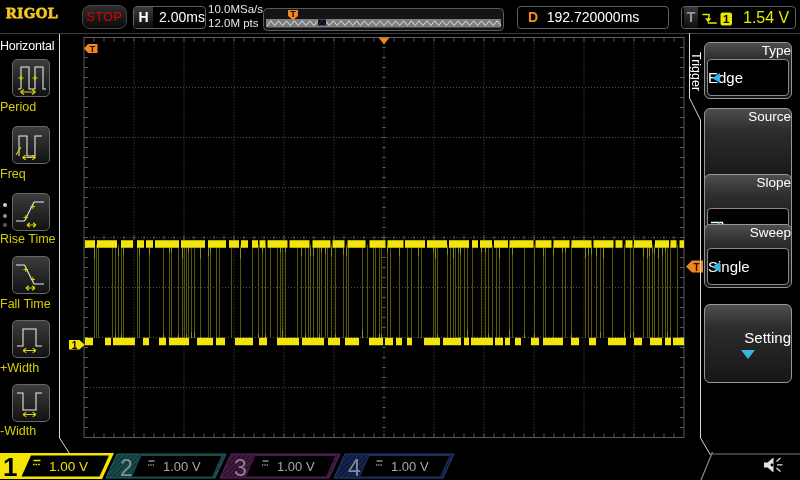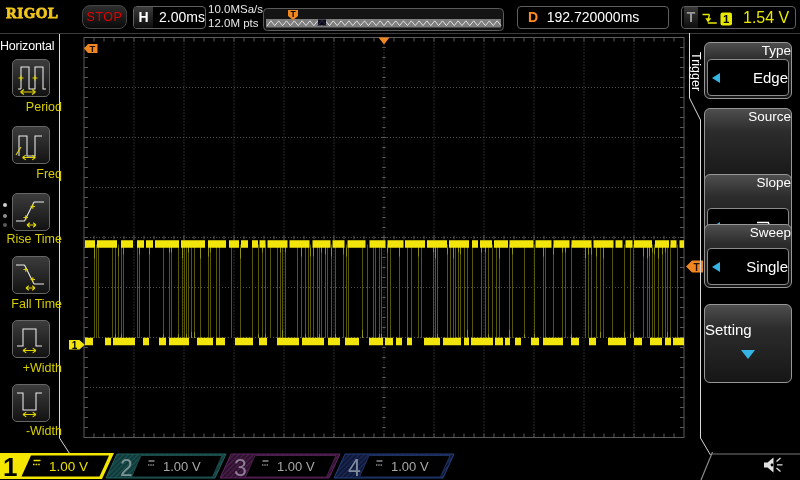--- a/index.html
+++ b/index.html
@@ -12,25 +12,25 @@
 #srate{left:208px;top:3px;color:#e8e8e8;font-size:11.5px;line-height:13.5px}
 #dbox{left:517px;top:6px;width:152px;height:23px;background:#000;border:1.5px solid #606060;border-radius:4px;color:#fff;font-size:14px;text-align:center;line-height:20px}
 #dbox b{position:absolute;left:10px;top:0;color:#ff8c1e;font-size:14px;line-height:20px}
 #tbox{left:681px;top:6px;width:115px;height:23px;background:#000;border:1.5px solid #606060;border-radius:4px}
 #tbox .tl{position:absolute;left:2px;top:0;width:14px;height:100%;background:linear-gradient(#383838,#0e0e0e);color:#989898;font-weight:bold;font-size:14px;text-align:center;line-height:20px}
 #tbox .tv{position:absolute;left:61px;top:0;color:#e8e800;font-size:16px;line-height:21px}
 #topsep{left:0;top:33px;width:800px;height:1px;background:#3c3c3c}
 
 #horiz{left:0;top:39px;width:59px;color:#fff;font-size:12.5px;letter-spacing:-0.2px;}
 .lbtn{left:12px;width:38px;height:38px;background:linear-gradient(#3c3c3c,#121212);border:1px solid #666;border-radius:5px}
-.llab{left:0;width:62px;color:#d6ce00;font-size:12.5px;text-align:right}
+.llab{left:0;width:62px;color:#d6ce00;font-size:12.5px;text-align:left}
 
 .mbox{left:704px;width:88px;background:linear-gradient(#4e4e4e 0%,#2c2c2c 30%,#161616 100%);border:1px solid #979797;border-radius:6px}
 .mtitle{width:100%;text-align:right;color:#fff;font-size:13.5px;padding-top:0}
-.mval{position:absolute;left:2px;right:2px;bottom:2px;height:37px;background:#000;border:1px solid #8a8a8a;border-radius:4px;color:#fff;font-size:15px;text-align:right;line-height:35px}
+.mval{position:absolute;left:2px;right:2px;bottom:2px;height:37px;background:#000;border:1px solid #8a8a8a;border-radius:4px;color:#fff;font-size:15px;text-align:left;line-height:35px}
 .tri{position:absolute;left:4px;top:13px;width:0;height:0;border-top:5px solid transparent;border-bottom:5px solid transparent;border-right:8px solid #35b5e5}
 #trig{left:689px;top:52px;color:#fff;font-size:12.5px;writing-mode:vertical-rl}
 </style></head><body>
 <div class="abs" id="logo">RIGOL</div>
 <div class="abs" id="stopbtn">STOP</div>
 <div class="abs" id="hbox">
     <div class="hl">H</div>
     <div class="hv">2.00ms</div>
   </div>
 <div class="abs" id="srate">10.0MSa/s<br>12.0M pts</div>
@@ -141,21 +141,21 @@
     <div class="mval"><div class="tri"></div><svg width="34" height="22" viewBox="0 0 34 22" style="vertical-align:middle">
         <path d="M3 5.5h12 M15 5.5l-2.5 8 M10 16.5h20" fill="none" stroke="#fff" stroke-width="1.4"></path>
         <path d="M9.2 9.8l7.2 1.1-4.8 5.4z" fill="#fff"></path>
       </svg></div>
   </div>
 <div class="abs mbox" style="top:224px;height:64px">
     <div class="mtitle">Sweep</div>
     <div class="mval"><div class="tri"></div>Single</div>
   </div>
 <div class="abs mbox" style="top:304px;height:79px">
-    <div style="text-align:left;color:#fff;font-size:15px;margin-top:16px">Setting</div>
+    <div style="text-align:right;color:#fff;font-size:15px;margin-top:24px">Setting</div>
     <div style="position:absolute;left:50%;margin-left:-7px;top:45px;width:0;height:0;border-left:7px solid transparent;border-right:7px solid transparent;border-top:9px solid #35b5e5"></div>
   </div>
 
 <svg class="abs" style="left:0;top:452px" width="800" height="28" viewBox="0 0 800 28">
 <defs>
 <pattern id="h2" width="3.4" height="3.4" patternTransform="rotate(45)" patternUnits="userSpaceOnUse">
         <rect width="3.4" height="3.4" fill="#113939"></rect>
         <rect width="1.5" height="3.4" fill="#1a4f4f"></rect>
       </pattern>
 <pattern id="h3" width="3.4" height="3.4" patternTransform="rotate(45)" patternUnits="userSpaceOnUse">

